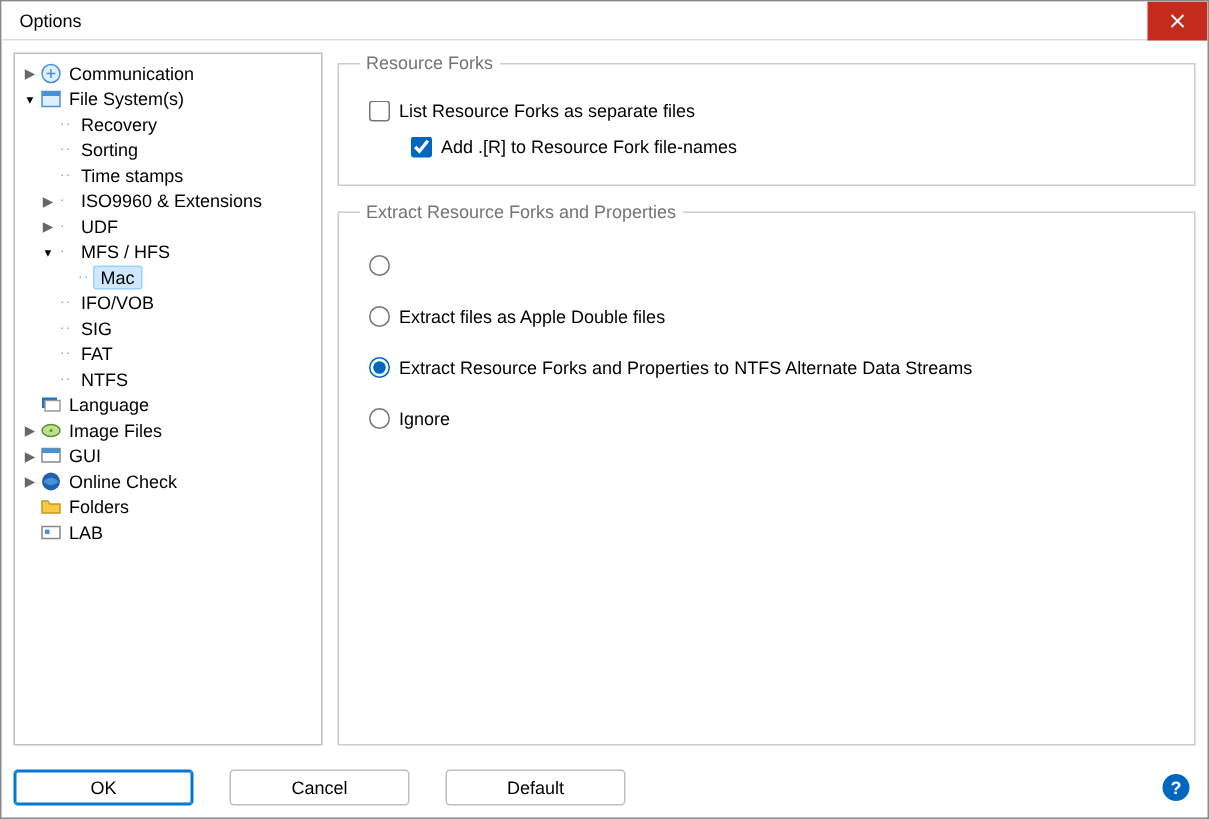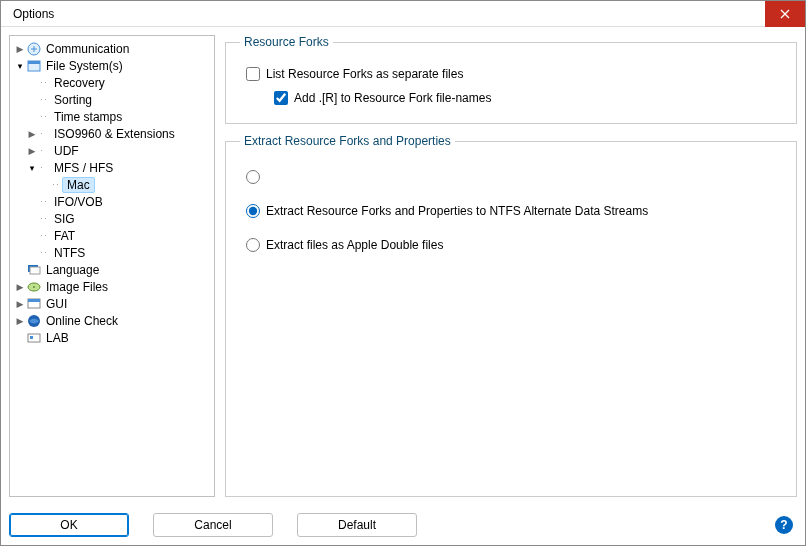--- a/index.html
+++ b/index.html
@@ -101,21 +101,21 @@
     flex-direction: column;
     gap: 10px;
   }
   fieldset {
     border: 1px solid #ccc;
     margin: 0;
     padding: 8px 14px 18px 14px;
   }
   legend {
     padding: 0 4px;
-    color: #0c4a6e;
+    color: #737373;
   }
   .row {
     display: flex;
     align-items: flex-start;
     gap: 6px;
     margin: 10px 0 0 6px;
     cursor: pointer;
   }
   .row.indent { margin-left: 34px; }
   .radio-row { margin: 20px 0 0 6px; }
@@ -277,20 +277,28 @@
         <svg width="16" height="16" viewBox="0 0 16 16">
             <circle cx="8" cy="8" r="6" fill="#2060b0"></circle>
             <path d="M3 8 Q8 3 13 8 Q8 13 3 8" fill="#4a90d9"></path>
           </svg>
       </span>
       <span class="label">Online Check</span>
     </div>
     <div class="node" style="padding-left:14px">
       <span class="icon">
         <svg width="16" height="16" viewBox="0 0 16 16">
+            <path d="M2 4h4l1 2h7v6H2z" fill="#f7c948" stroke="#c89820"></path>
+          </svg>
+      </span>
+      <span class="label">Folders</span>
+    </div>
+    <div class="node" style="padding-left:14px">
+      <span class="icon">
+        <svg width="16" height="16" viewBox="0 0 16 16">
             <rect x="2" y="4" width="12" height="8" fill="#fff" stroke="#888"></rect>
             <rect x="4" y="6" width="3" height="3" fill="#4a90d9"></rect>
           </svg>
       </span>
       <span class="label">LAB</span>
     </div>
 
   </div>
 
   <div class="content">
@@ -305,26 +313,30 @@
         <span>Add .[R] to Resource Fork file-names</span>
       </label>
     </fieldset>
 
     <fieldset style="flex:1">
       <legend>Extract Resource Forks and Properties</legend>
       <label class="row radio-row">
         <input type="radio" name="ex" style="">
       </label>
       <label class="row radio-row">
+        <input type="radio" name="ex" style="">
+        <span>Extract files as Apple Double files</span>
+      </label>
+      <label class="row radio-row">
         <input type="radio" name="ex" checked="" style="">
         <span>Extract Resource Forks and Properties to NTFS Alternate Data Streams</span>
       </label>
       <label class="row radio-row">
         <input type="radio" name="ex" style="">
-        <span>Extract files as Apple Double files</span>
+        <span>Ignore</span>
       </label>
     </fieldset>
   </div>
 </div>
 
 <div class="footer">
   <button class="default">OK</button>
   <button>Cancel</button>
   <button>Default</button>
   <div class="spacer"></div>

